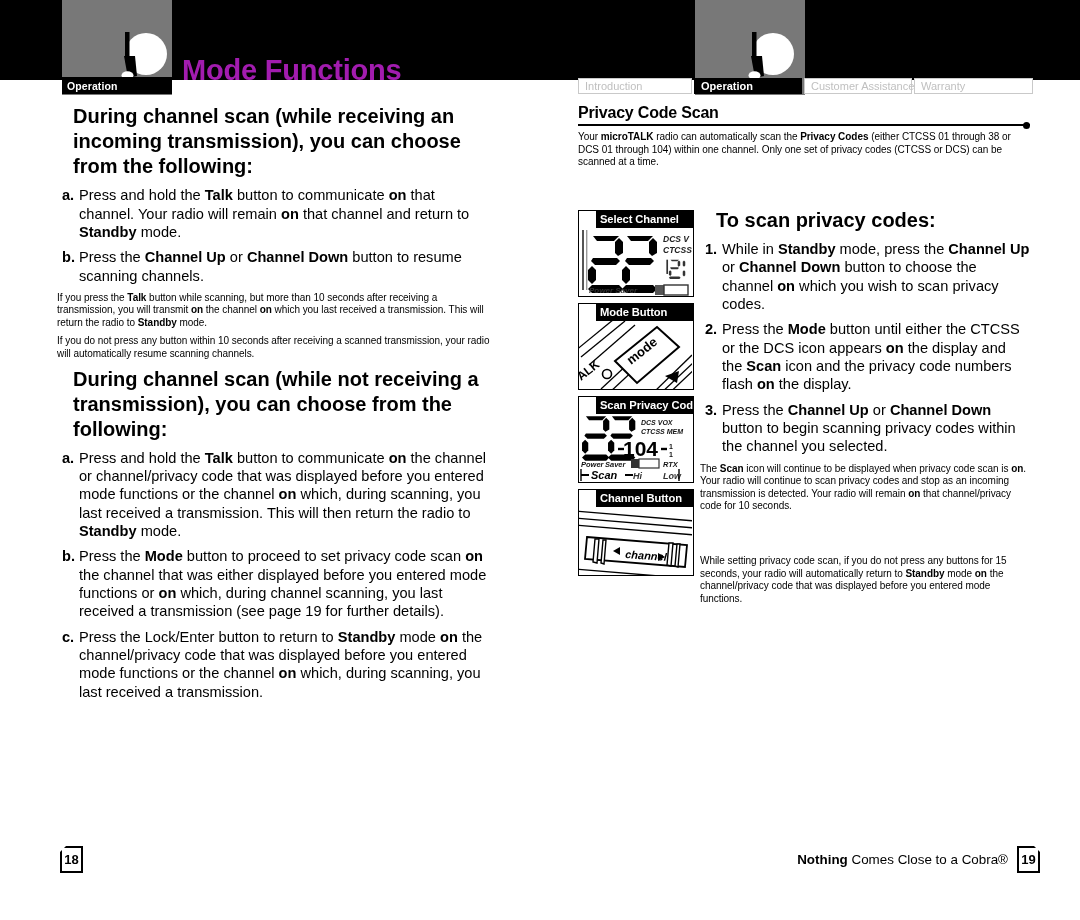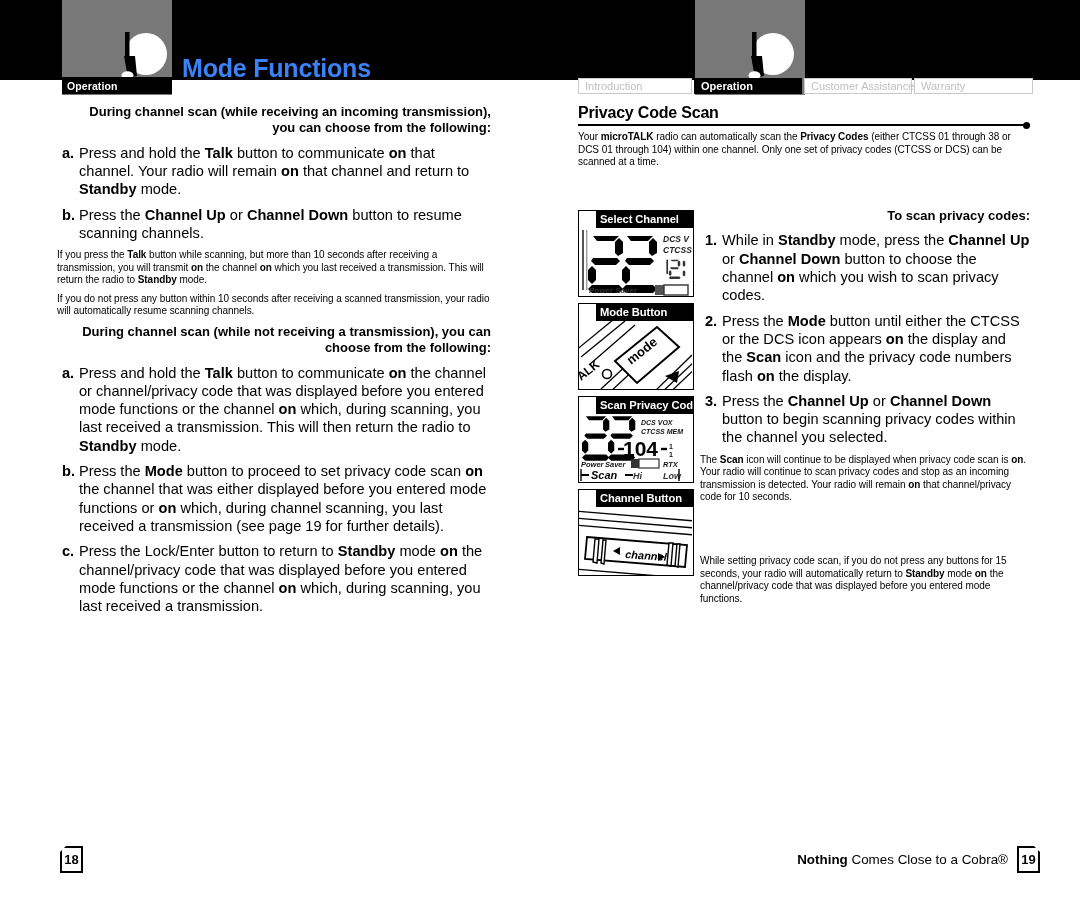--- a/index.html
+++ b/index.html
@@ -22,21 +22,21 @@
   .gray-tab.left{left:62px;}
   .gray-tab.right{left:695px;}
 
   .radio-logo{
     position:absolute;width:62px;height:58px;
   }
   .radio-logo svg{display:block;}
 
   .page-title{
     position:absolute;left:182px;top:56px;
-    font-size:25px;font-weight:bold;color:#3b82f6;
+    font-size:29px;font-weight:bold;color:#a21caf;
     letter-spacing:-0.2px;
     line-height:1;
   }
 
   
   .op-label{
     position:absolute;left:62px;top:77px;width:110px;height:17px;
     background:#000;color:#fff;
     font-size:10.5px;font-weight:bold;
     display:flex;align-items:center;
@@ -76,21 +76,21 @@
   }
 
   p, .para{
     margin:0 0 6px 0;
     font-size:10px;
     line-height:1.255;
     letter-spacing:-0.05px;
   }
   .b{font-weight:bold;}
   .head-para{
-    font-weight:bold;font-size:13px;line-height:1.255;margin:0 0 7px 16px;text-align:right;
+    font-weight:bold;font-size:20px;line-height:1.255;margin:0 0 7px 16px;
   }
 
   
   .li{
     display:flex;margin:0 0 7px 0;
     font-size:14.6px;line-height:1.255;
   }
   .li .mark{
     font-weight:bold;width:22px;flex:none;text-align:left;
     padding-left:5px;box-sizing:border-box;

